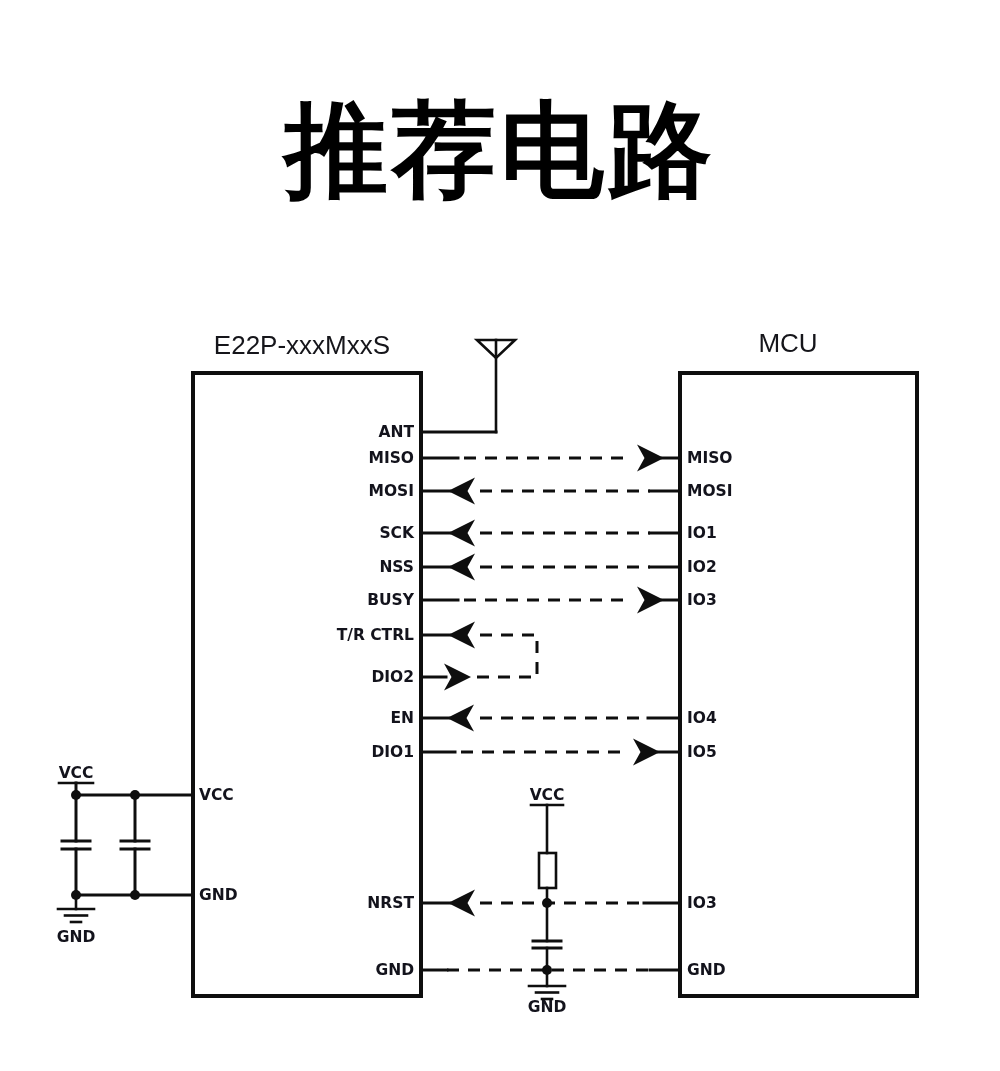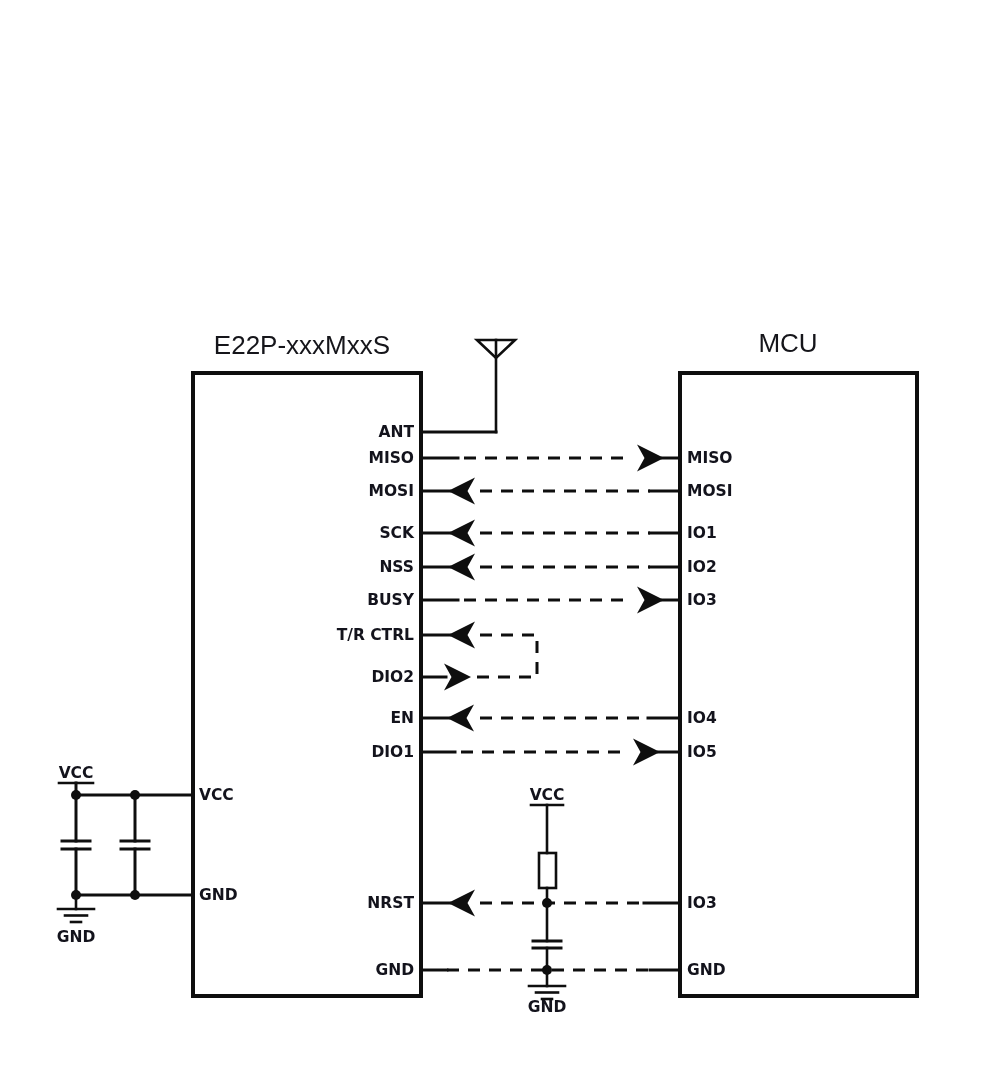--- a/index.html
+++ b/index.html
@@ -17,20 +17,21 @@
   .dot{fill:#0e0e0e;stroke:none;}
   .pin{font-family:"DejaVu Sans","Liberation Sans",sans-serif;font-size:15.5px;font-weight:bold;fill:#13131c;}
   .rail{font-family:"DejaVu Sans","Liberation Sans",sans-serif;font-size:15.5px;font-weight:bold;fill:#13131c;}
   .btitle{font-family:"Liberation Sans",sans-serif;font-size:26px;font-weight:400;fill:#15151a;}
 </style>
 </head>
 <body>
 
 <div class="page">
 
+  <h1 class="main-title">推荐电路</h1>
 
   <svg width="1000" height="1071" viewBox="0 0 1000 1071">
 
     <rect class="blk" x="193" y="373" width="228" height="623"></rect>
     <rect class="blk" x="680" y="373" width="237" height="623"></rect>
 
     <text class="btitle" x="302" y="354" text-anchor="middle">E22P-xxxMxxS</text>
     <text class="btitle" x="788" y="352" text-anchor="middle">MCU</text>
 
     <g>

